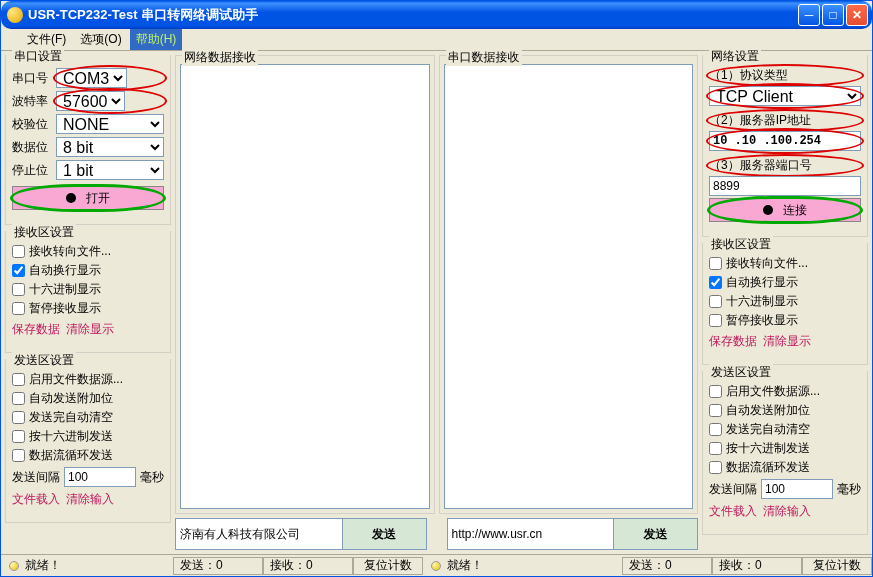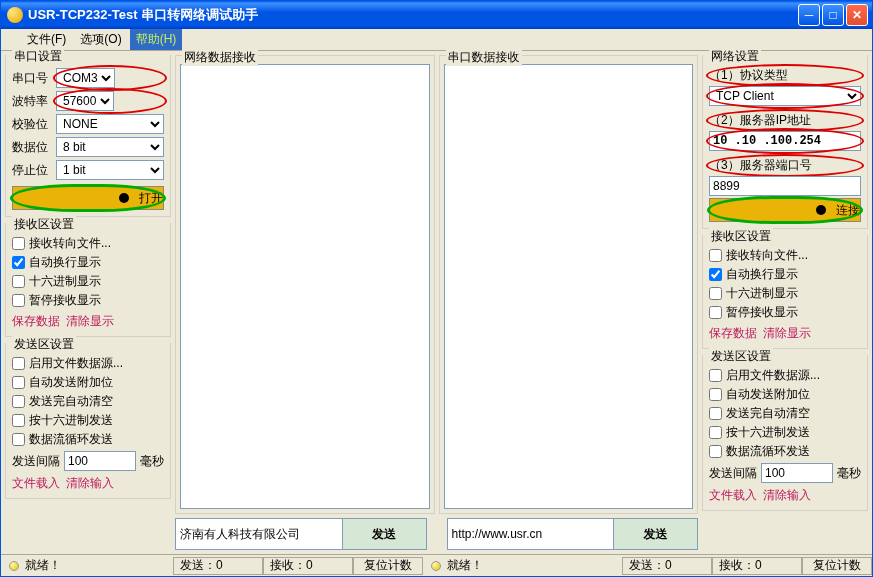--- a/index.html
+++ b/index.html
@@ -1,48 +1,48 @@
 <!DOCTYPE html>
 <html><head>
 <meta charset="utf-8">
 <style>
 * { box-sizing: border-box; margin: 0; padding: 0; }
 body { font-family: "SimSun", "宋体", sans-serif; font-size: 12px; background: #ece9d8; }
 
 .window { width: 873px; height: 577px; border: 1px solid #0054e3; background: #ece9d8; display: flex; flex-direction: column; }
 
-.titlebar { height: 28px; background: linear-gradient(to bottom, #0058e6 0%, #3d91ff 8%, #0054e3 40%, #0054e3 88%, #003cc4 100%); display: flex; align-items: center; padding: 0 4px 0 6px; color: white; font-weight: bold; }
+.titlebar { height: 28px; background: linear-gradient(to bottom, #0058e6 0%, #3d91ff 8%, #0054e3 40%, #0054e3 88%, #003cc4 100%); display: flex; align-items: center; padding: 0 4px 0 6px; color: white; font-weight: bold; border-radius: 10px; }
 .titlebar .app-icon { width: 16px; height: 16px; background: radial-gradient(circle at 30% 30%, #ffe680, #e6a800); border-radius: 50%; margin-right: 5px; }
 .titlebar .title { flex: 1; font-size: 13px; }
 .win-btns { display: flex; gap: 2px; }
 .win-btn { width: 22px; height: 22px; border: 1px solid #fff; border-radius: 3px; display: flex; align-items: center; justify-content: center; font-family: Arial; font-weight: bold; font-size: 12px; color: white; }
 .win-min, .win-max { background: linear-gradient(to bottom, #3d91ff, #0054e3); }
 .win-close { background: linear-gradient(to bottom, #ff6b4a, #e34f2e); }
 
 .menubar { height: 22px; background: #ece9d8; border-bottom: 1px solid #aca899; display: flex; align-items: center; padding-left: 20px; gap: 2px; }
 .menu-item { padding: 2px 6px; cursor: default; }
 .menu-item.help { background: #316ac5; color: #bef264; }
 
 .content { flex: 1; display: flex; padding: 4px; gap: 4px; }
 .col { display: flex; flex-direction: column; gap: 6px; }
 .col-left, .col-right { width: 166px; }
 .col-mid { flex: 1; display: flex; flex-direction: column; gap: 4px; }
 
-.group { border: 1px solid #d4d0c8; border-top: none; position: relative; padding: 10px 6px 6px 6px; background: #ece9d8; }
+.group { border: 1px solid #d4d0c8; border-top: none; position: relative; padding: 10px 6px 14px 6px; background: #ece9d8; }
 .group::before { content: attr(data-title); position: absolute; top: -7px; left: 6px; background: #ece9d8; padding: 0 2px; }
 
 .row { display: flex; align-items: center; margin: 3px 0; gap: 4px; }
 .row label { width: 40px; }
-.sel { flex: 1; height: 20px; border: 1px solid #7f9db9; background: white; font-size: 12px; padding-left: 2px; }
+.sel { flex: 1; height: 20px; border: 1px solid #7f9db9; background: white; font-size: 16px; padding-left: 2px; }
 .input { flex: 1; height: 20px; border: 1px solid #7f9db9; background: white; font-size: 12px; padding: 0 3px; }
 
 .red-ring { position: relative; }
 .red-ring::after { content: ""; position: absolute; top: -3px; left: -3px; right: -3px; bottom: -3px; border: 2px solid #d00; border-radius: 50%; pointer-events: none; }
 
-.big-btn { width: 100%; height: 24px; border: 1px solid #888; background: #eab308; display: flex; align-items: center; justify-content: flex-end; gap: 10px; cursor: pointer; position: relative; }
+.big-btn { width: 100%; height: 24px; border: 1px solid #888; background: #f9a8d4; display: flex; align-items: center; justify-content: center; gap: 10px; cursor: pointer; position: relative; }
 .big-btn .dot { width: 10px; height: 10px; border-radius: 50%; background: black; }
 .green-ring::after { content: ""; position: absolute; top: -3px; left: -3px; right: -3px; bottom: -3px; border: 3px solid #0a0; border-radius: 50% / 60%; pointer-events: none; }
 
 .chk-row { display: flex; align-items: center; margin: 2px 0; gap: 4px; }
 .chk-row input { width: 13px; height: 13px; }
 
 .linkrow { display: flex; gap: 6px; margin-top: 4px; }
 .link { color: #be185d; cursor: pointer; }
 
 .mid-top { flex: 1; display: flex; gap: 4px; }

